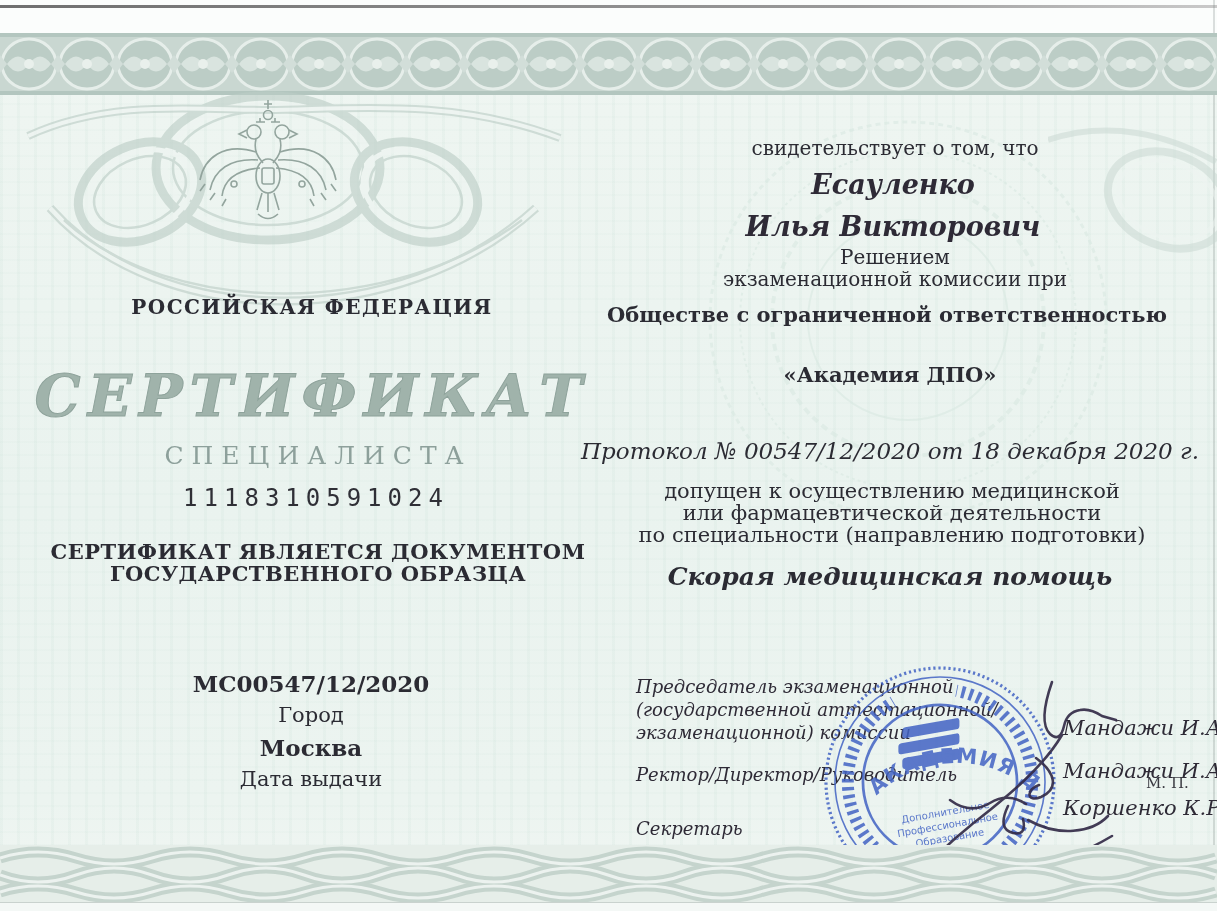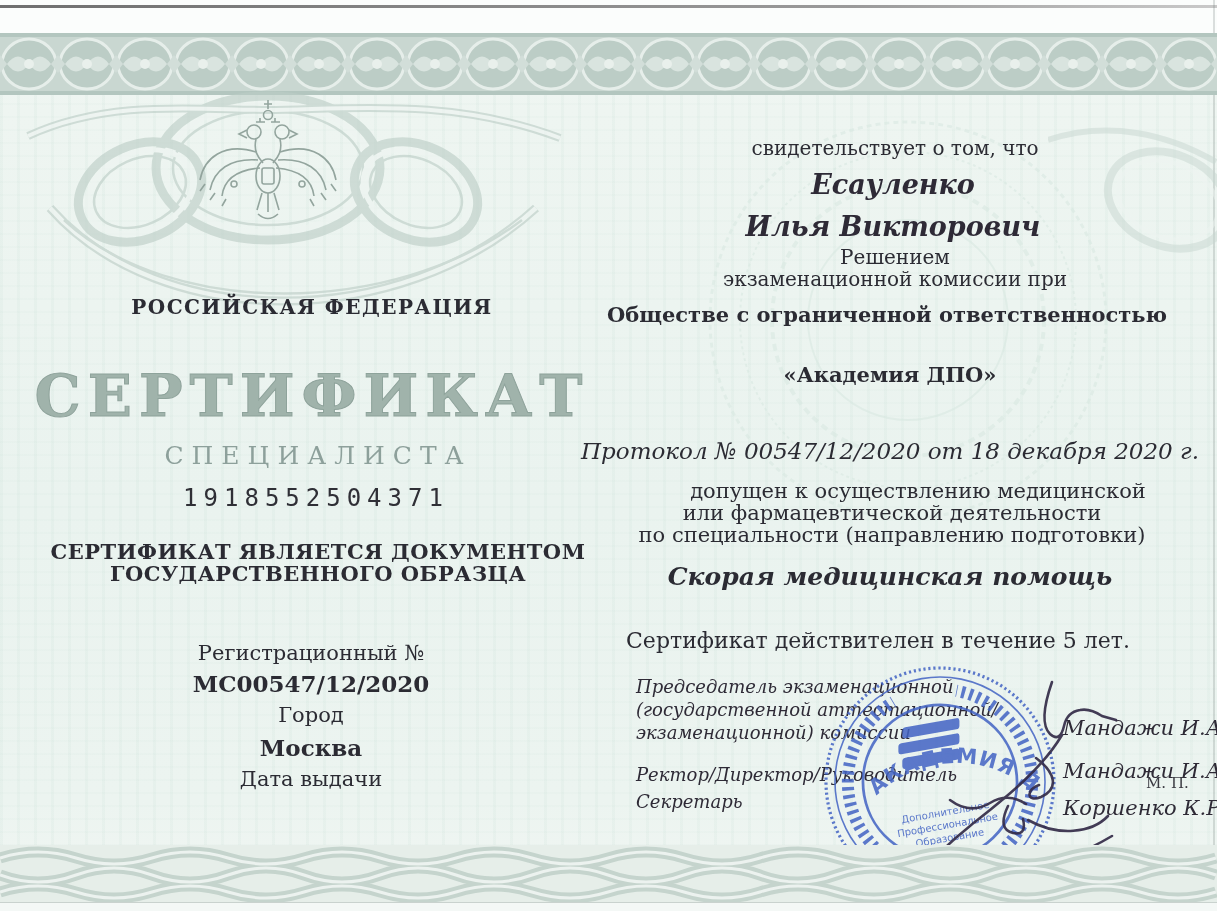--- a/index.html
+++ b/index.html
@@ -13,21 +13,21 @@
   .scan-top-line{position:absolute;left:0;top:5px;width:1217px;height:3px;background:linear-gradient(90deg,#6f6f6f,#9a9a9a 70%,#c9c9c9);}
   .scan-right-edge{position:absolute;right:2px;top:0;width:2px;height:911px;background:rgba(120,130,126,.25);}
   .scan-bottom-strip{position:absolute;left:0;top:902px;width:1217px;height:9px;background:#f4f8f6;border-top:1px solid rgba(120,140,132,.35);}
   .abs{position:absolute;white-space:nowrap;}
   .ctr{transform:translateX(-50%);text-align:center;}
   .dark{color:#2b2b33;}
   .b{font-weight:bold;}
   
   .country{font-size:20px;letter-spacing:1.5px;}
   .cert-title{font-size:58px;font-weight:bold;letter-spacing:7px;color:#a0b3ab;
-              -webkit-text-stroke:1px #8ea39b;text-shadow:0 0 2px rgba(255,255,255,.9),0 0 1px #ffffff;}
+              -webkit-text-stroke:1px #8ea39b;text-shadow:0 0 2px rgba(255,255,255,.9),0 0 1px #ffffff;font-style:italic;}
   .cert-sub{font-size:25px;letter-spacing:8px;color:#8da09b;}
   .cert-num{font-family:"DejaVu Sans Mono","Liberation Mono",monospace;font-size:24px;letter-spacing:6px;color:#2f2f36;}
   .statement{font-size:21px;font-weight:bold;letter-spacing:.5px;}
   .fld-label{font-size:21px;}
   .fld-value{font-size:23px;font-weight:bold;}
   
   .r-intro{font-size:20px;}
   .r-name{font-size:27px;font-weight:bold;font-style:italic;color:#2e2a36;}
   .r-org{font-size:21px;font-weight:bold;}
   .r-proto{font-size:23px;font-style:italic;}
@@ -120,51 +120,49 @@
       <circle cx="228" cy="200" r="198" stroke-width="3" stroke-dasharray="5 4"></circle>
       <circle cx="228" cy="200" r="168" stroke-width="2" stroke-dasharray="3 3"></circle>
       <circle cx="228" cy="200" r="136" stroke-width="4" stroke-dasharray="7 5"></circle>
       <circle cx="228" cy="200" r="100" stroke-width="2"></circle>
     </g>
   </svg>
 
   <div class="abs ctr country dark b" style="left:312px;top:295px">РОССИЙСКАЯ ФЕДЕРАЦИЯ</div>
   <div class="abs ctr cert-title" style="left:312px;top:362px">СЕРТИФИКАТ</div>
   <div class="abs ctr cert-sub" style="left:318px;top:441px">СПЕЦИАЛИСТА</div>
-  <div class="abs ctr cert-num" style="left:316px;top:484px">1918552504371</div>
+  <div class="abs ctr cert-num" style="left:316px;top:484px">1118310591024</div>
   <div class="abs ctr statement dark" style="left:318px;top:539px">СЕРТИФИКАТ ЯВЛЯЕТСЯ ДОКУМЕНТОМ</div>
   <div class="abs ctr statement dark" style="left:318px;top:561px">ГОСУДАРСТВЕННОГО ОБРАЗЦА</div>
-  <div class="abs ctr fld-label dark" style="left:311px;top:641px">Регистрационный №</div>
   <div class="abs ctr fld-value dark" style="left:311px;top:670px">МС00547/12/2020</div>
   <div class="abs ctr fld-label dark" style="left:311px;top:703px">Город</div>
   <div class="abs ctr fld-value dark" style="left:311px;top:734px">Москва</div>
   <div class="abs ctr fld-label dark" style="left:311px;top:767px">Дата выдачи</div>
 
   <div class="abs ctr r-intro dark" style="left:895px;top:136px">свидетельствует о том, что</div>
   <div class="abs ctr r-name" style="left:893px;top:169px">Есауленко</div>
   <div class="abs ctr r-name" style="left:893px;top:211px">Илья Викторович</div>
   <div class="abs ctr r-intro dark" style="left:895px;top:245px">Решением</div>
   <div class="abs ctr r-intro dark" style="left:895px;top:267px">экзаменационной комиссии при</div>
   <div class="abs ctr r-org dark" style="left:887px;top:302px">Обществе с ограниченной ответственностью</div>
   <div class="abs ctr r-org dark" style="left:890px;top:362px">«Академия ДПО»</div>
   <div class="abs ctr r-proto dark" style="left:890px;top:438px">Протокол № 00547/12/2020 от 18 декабря 2020 г.</div>
-  <div class="abs ctr r-adm dark" style="left:918px;top:479px">допущен к осуществлению медицинской</div>
+  <div class="abs ctr r-adm dark" style="left:892px;top:479px">допущен к осуществлению медицинской</div>
   <div class="abs ctr r-adm dark" style="left:892px;top:501px">или фармацевтической деятельности</div>
   <div class="abs ctr r-adm dark" style="left:892px;top:523px">по специальности (направлению подготовки)</div>
   <div class="abs ctr r-spec dark" style="left:890px;top:562px">Скорая медицинская помощь</div>
-  <div class="abs ctr r-valid dark" style="left:878px;top:628px">Сертификат действителен в течение 5 лет.</div>
 
   <div class="abs role" style="left:636px;top:676px">Председатель экзаменационной</div>
   <div class="abs role" style="left:636px;top:699px">(государственной аттестационной/</div>
   <div class="abs role" style="left:636px;top:722px">экзаменационной) комиссии</div>
   <div class="abs sig-name" style="left:1063px;top:716px">Мандажи И.А</div>
   <div class="abs role" style="left:636px;top:764px">Ректор/Директор/Руководитель</div>
   <div class="abs sig-name" style="left:1063px;top:759px">Мандажи И.А.</div>
   <div class="abs seal-note" style="left:1146px;top:774px">М. П.</div>
-  <div class="abs role" style="left:636px;top:791px">Секретарь</div>
+  <div class="abs role" style="left:636px;top:818px">Секретарь</div>
   <div class="abs sig-name" style="left:1063px;top:796px">Коршенко К.Р.</div>
 
   <svg style="left:815px;top:650px" width="250" height="261" viewBox="0 0 250 261">
     <g opacity=".85" transform="rotate(-10 125 132)">
       <circle cx="125" cy="132" r="114" fill="none" stroke="#4263c4" stroke-width="3.2" stroke-dasharray="2.2 2.8"></circle>
       <circle cx="125" cy="132" r="105" fill="none" stroke="#4263c4" stroke-width="1.6"></circle>
       <circle cx="125" cy="132" r="77" fill="none" stroke="#4263c4" stroke-width="2.8"></circle>
       <path d="M93,219 A93,93 0 0 1 93,45" fill="none" stroke="#4263c4" stroke-width="12" stroke-dasharray="3.5 4.5"></path>
       <path d="M157,219 A93,93 0 0 0 157,45" fill="none" stroke="#4263c4" stroke-width="12" stroke-dasharray="3.5 4.5"></path>
 

